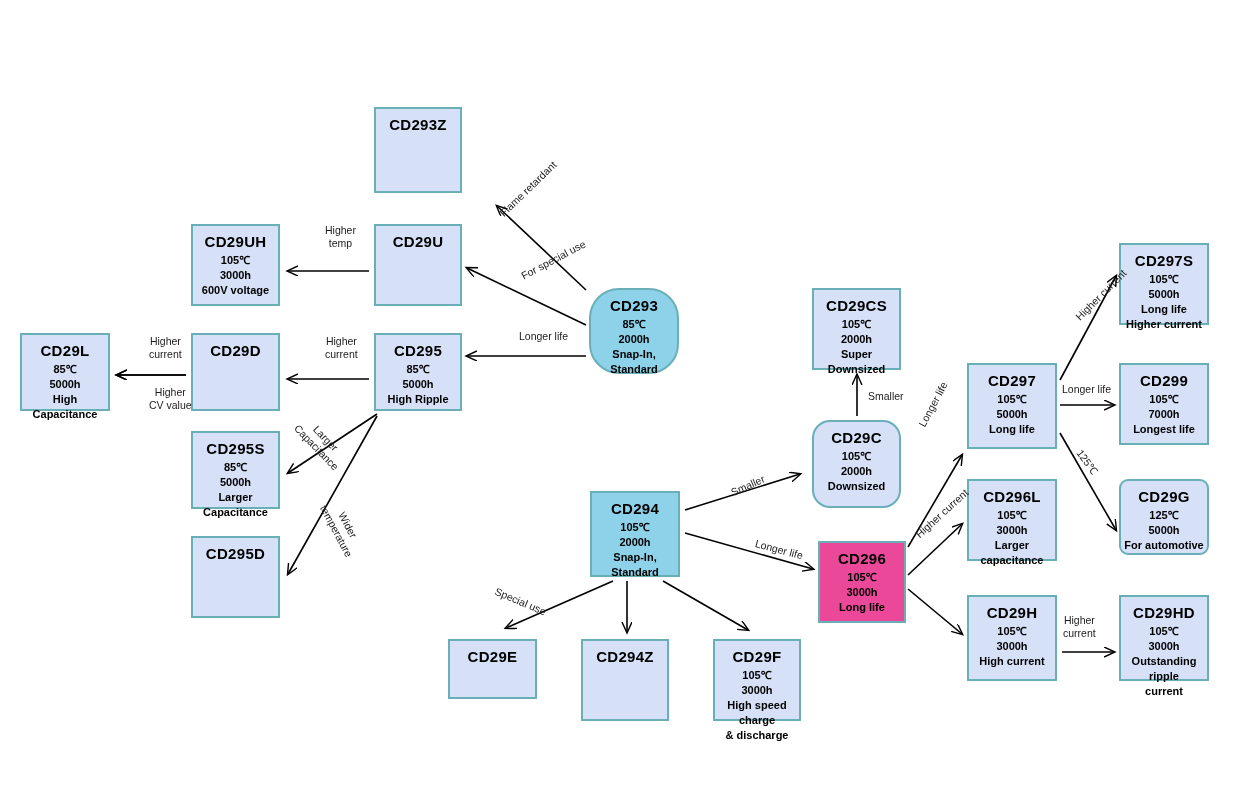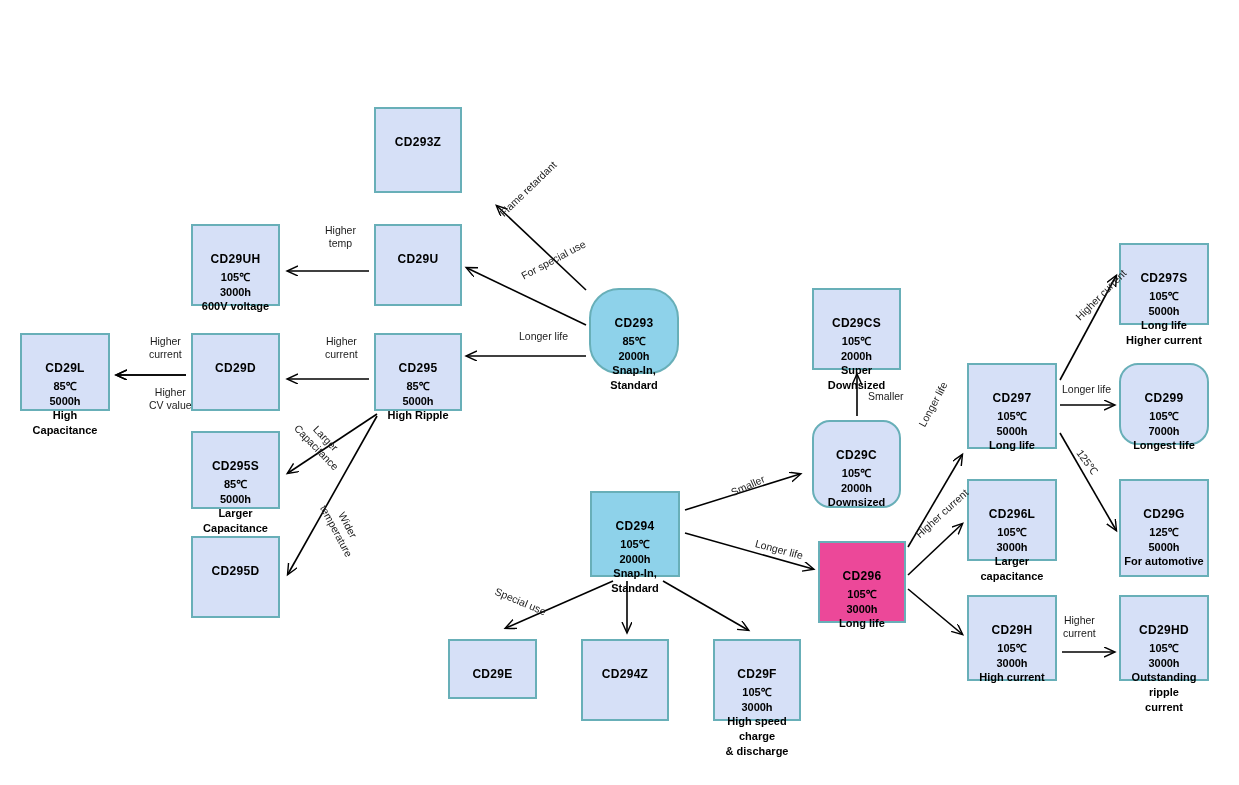--- a/index.html
+++ b/index.html
@@ -28,27 +28,26 @@
     border:2px solid #68afb8;
     background:#d6e0f7;
     display:flex;
     flex-direction:column;
     align-items:center;
     padding-top:7px;
     z-index:2;
   }
   .node.accent{ background:#8ed2ea; }
   .node .title{
-    font-size:12px;
+    font-size:15px;
     font-weight:bold;
     letter-spacing:0.3px;
     line-height:1.15;
     text-align:center;
     white-space:nowrap;
-    margin-top:20px;
   }
   .node .spec{
     margin-top:3px;
     font-size:11px;
     font-weight:bold;
     line-height:1.35;
     text-align:center;
   }
   .node .spec div{ white-space:nowrap; }
 
@@ -199,38 +198,38 @@
       </div>
       <div class="node" style="left: 1119px; top: 243px; width: 90px; height: 82px; background: rgb(214, 224, 247); border-color: rgb(104, 175, 184);">
         <div class="title">CD297S</div>
         <div class="spec">
           <div>105℃</div>
           <div>5000h</div>
           <div>Long life</div>
           <div>Higher current</div>
         </div>
       </div>
-      <div class="node" style="left: 1119px; top: 363px; width: 90px; height: 82px; background: rgb(214, 224, 247); border-color: rgb(104, 175, 184); border-radius: 19px;">
+      <div class="node" style="left: 1119px; top: 363px; width: 90px; height: 82px; background: rgb(214, 224, 247); border-color: rgb(104, 175, 184);">
         <div class="title">CD299</div>
         <div class="spec">
           <div>105℃</div>
           <div>7000h</div>
           <div>Longest life</div>
         </div>
       </div>
       <div class="node" style="left: 967px; top: 479px; width: 90px; height: 82px; background: rgb(214, 224, 247); border-color: rgb(104, 175, 184);">
         <div class="title">CD296L</div>
         <div class="spec">
           <div>105℃</div>
           <div>3000h</div>
           <div>Larger</div>
           <div>capacitance</div>
         </div>
       </div>
-      <div class="node" style="left: 1119px; top: 479px; width: 90px; height: 98px; background: rgb(214, 224, 247); border-color: rgb(104, 175, 184);">
+      <div class="node" style="left: 1119px; top: 479px; width: 90px; height: 76px; background: rgb(214, 224, 247); border-color: rgb(104, 175, 184); border-radius: 9px;">
         <div class="title">CD29G</div>
         <div class="spec">
           <div>125℃</div>
           <div>5000h</div>
           <div>For automotive</div>
         </div>
       </div>
       <div class="node" style="left: 967px; top: 595px; width: 90px; height: 86px; background: rgb(214, 224, 247); border-color: rgb(104, 175, 184);">
         <div class="title">CD29H</div>
         <div class="spec">

